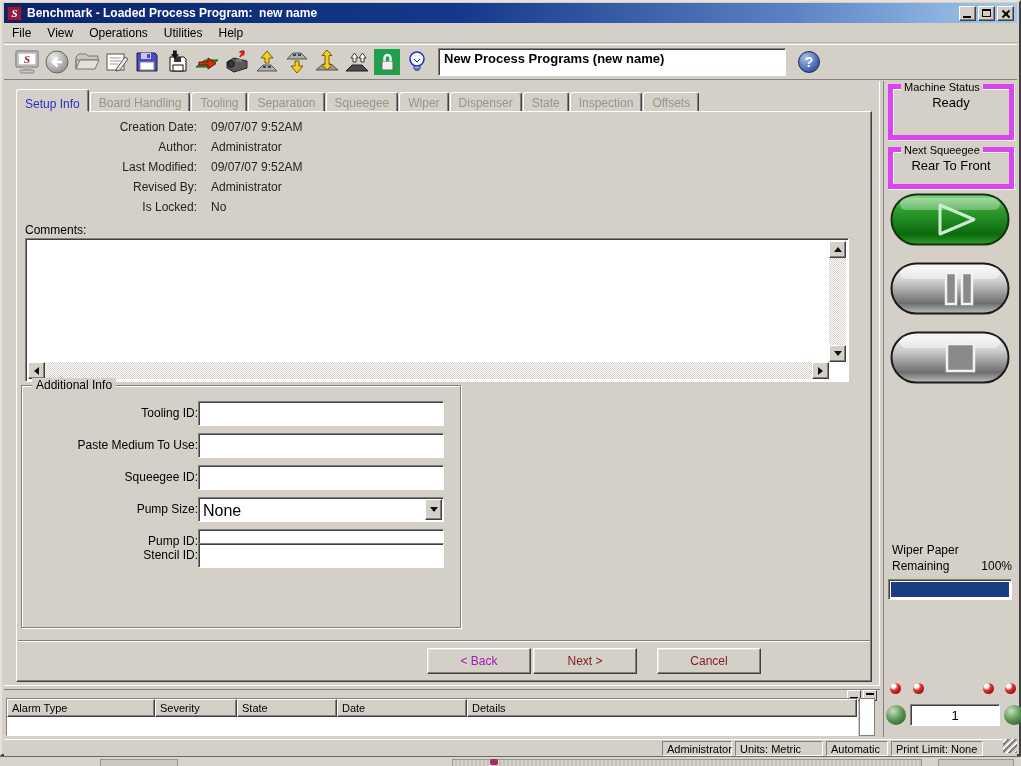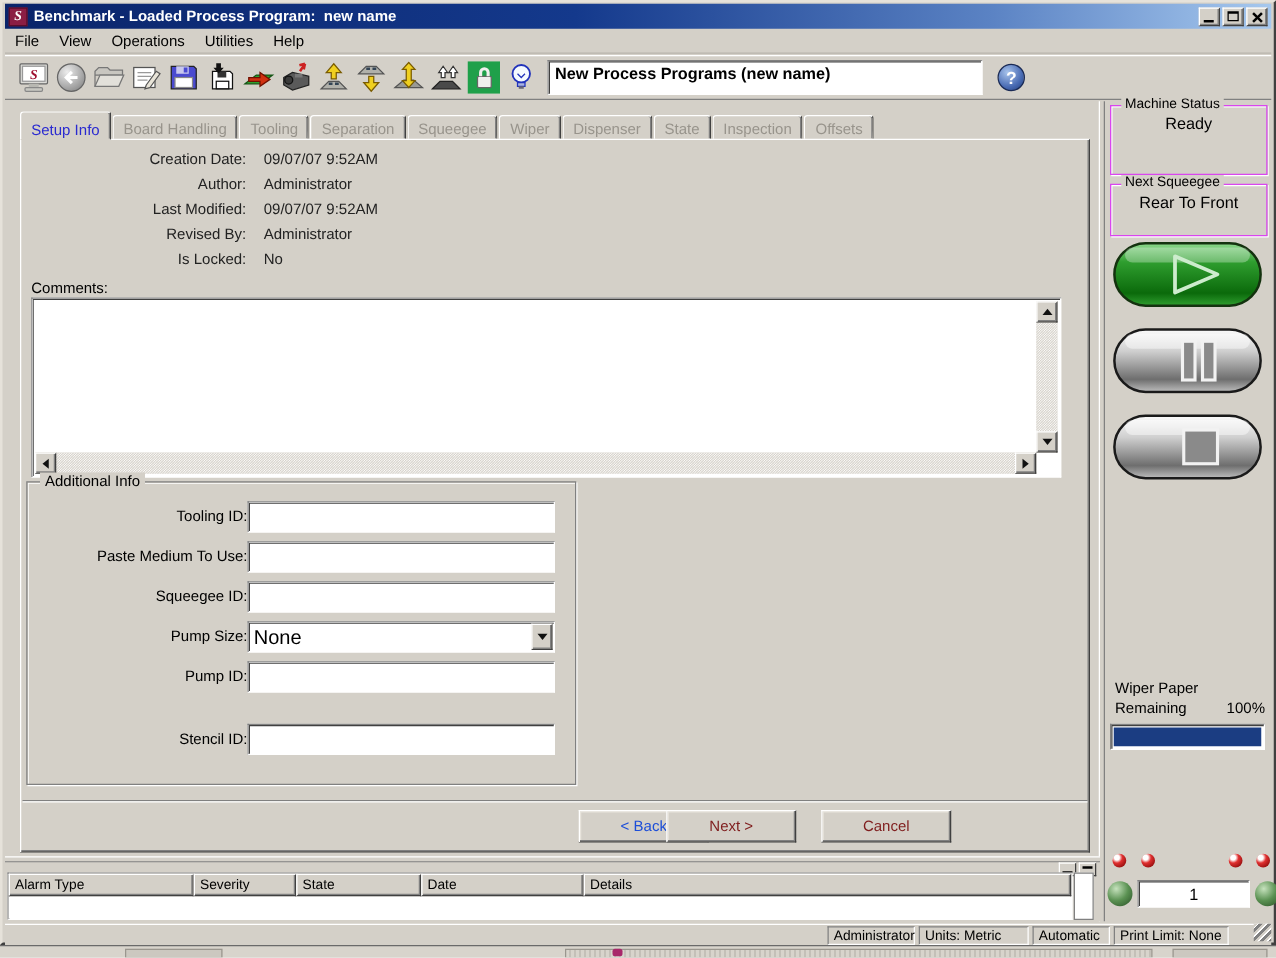--- a/index.html
+++ b/index.html
@@ -84,29 +84,29 @@
   .combo .textbox { width:246px; }
   .combo-arrow { position:absolute; right:2px; top:2px; width:17px; height:21px; background:#d4d0c8;
                  border:1px solid; border-color:#fff #404040 #404040 #fff; box-shadow:inset -1px -1px 0 #808080;
                  display:flex; align-items:center; justify-content:center; }
 
   .divider-line { position:absolute; left:1px; right:1px; top:528px; border-top:1px solid #808080; border-bottom:1px solid #fff; }
 
   .wizbtn { position:absolute; top:536px; width:104px; height:26px; background:#d4d0c8; font-size:12px;
             border:1px solid; border-color:#fff #404040 #404040 #fff; box-shadow:inset -1px -1px 0 #808080, inset 1px 1px 0 #e8e4dc;
             display:flex; align-items:center; justify-content:center; color:#7f1d1d; }
-  .wizbtn.disabled { color:#1d4ed8;margin-left:36px; }
+  .wizbtn.disabled { color:#a21caf; }
 
   
   .vsplit { position:absolute; left:877px; top:79px; width:5px; height:656px; background:#d4d0c8; border-left:1px solid #fff; border-right:1px solid #808080; }
   .hsplit { position:absolute; left:2px; top:683px; width:876px; height:5px; background:#d4d0c8; border-top:1px solid #fff; border-bottom:1px solid #808080; }
 
   
   .rpanel { position:absolute; left:884px; top:79px; width:133px; height:656px; }
-  .gbox { position:absolute; left:2px; width:126px; border:1px solid #d946ef; box-shadow:1px 1px 0 #fff, inset 1px 1px 0 #fff; }
+  .gbox { position:absolute; left:2px; width:126px; border:5px solid #d946ef; box-shadow:1px 1px 0 #fff, inset 1px 1px 0 #fff; }
   .gbox-legend { position:absolute; left:8px; top:-8px; background:#d4d0c8; padding:0 3px; font-size:11px; white-space:nowrap; }
   .gbox-value { text-align:center; font-size:13px; padding-top:6px; }
   .pill { position:absolute; left:4px; width:120px; height:53px; }
   .wiper-l1 { position:absolute; left:6px; top:462px; font-size:12px; }
   .wiper-row { position:absolute; left:6px; top:478px; width:122px; display:flex; font-size:12px; }
   .wiper-pct { margin-left:auto; padding-right:2px; }
   .wiper-bar { position:absolute; left:2px; top:498px; width:124px; height:21px; background:#fff;
                border:1px solid; border-color:#808080 #fff #fff #808080; box-shadow:inset 1px 1px 0 #404040; padding:2px; }
   .wiper-fill { width:100%; height:100%; background:#1b3d82; }
   .led-red { position:absolute; width:11px; height:11px; border-radius:50%;
@@ -359,21 +359,21 @@
             <div class="textbox">None</div>
             <div class="combo-arrow">
                 <span class="tri tri-down"></span>
               </div>
           </div>
         </div>
         <div class="addl-row" style="top:142px">
           <span class="addl-label">Pump ID:</span>
           <div class="textbox"></div>
         </div>
-        <div class="addl-row" style="top:192px">
+        <div class="addl-row" style="top:156px">
           <span class="addl-label">Stencil ID:</span>
           <div class="textbox"></div>
         </div>
       </div>
 
       <div class="divider-line"></div>
 
       <div class="wizbtn disabled" style="left:410px">&lt; Back</div>
       <div class="wizbtn" style="left:516px">Next &gt;</div>
       <div class="wizbtn" style="left:640px">Cancel</div>

